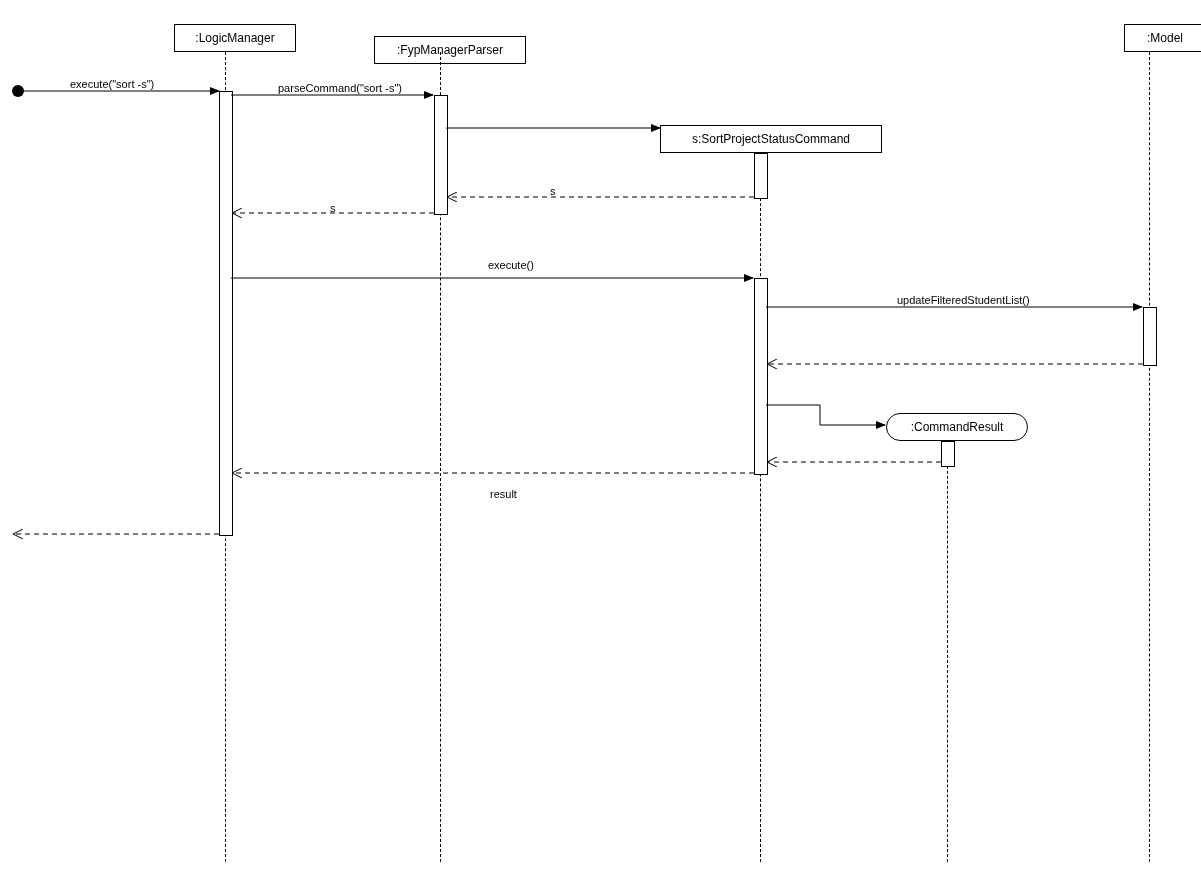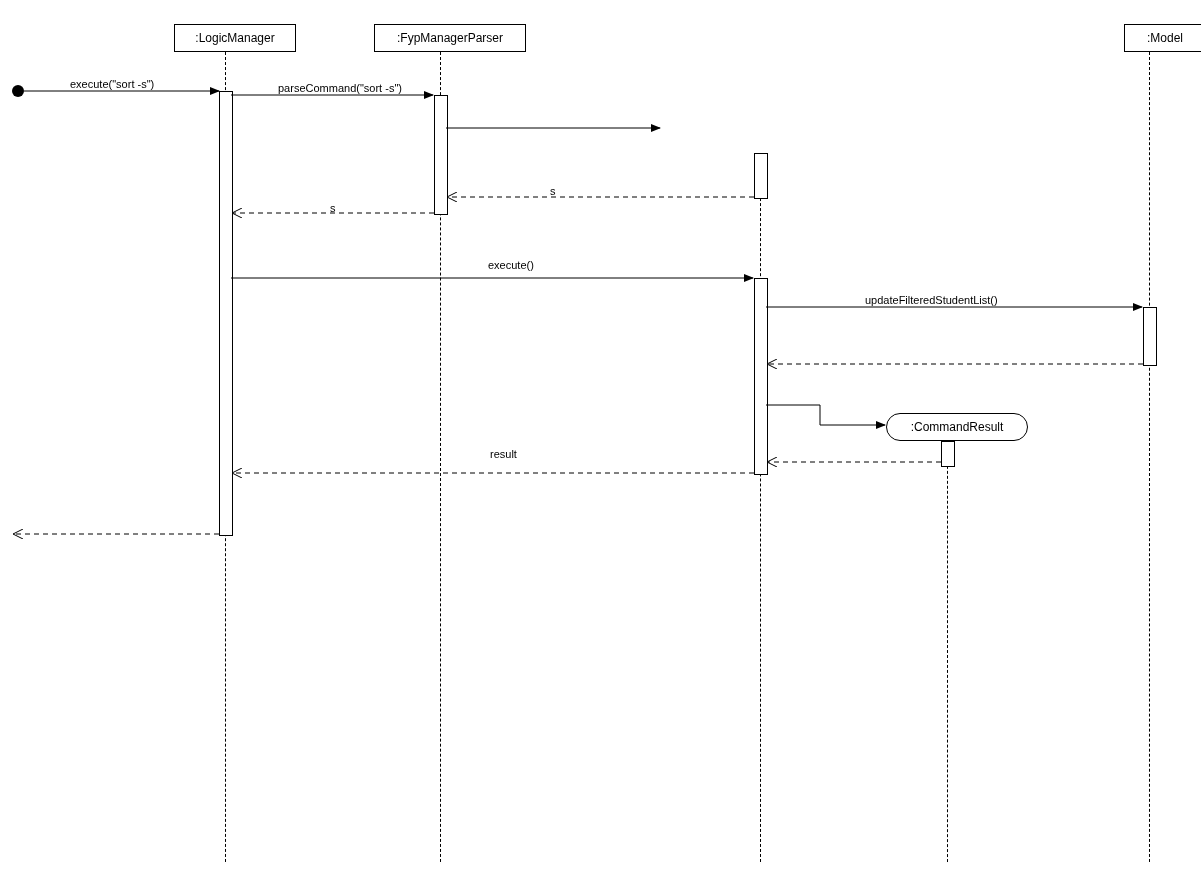--- a/index.html
+++ b/index.html
@@ -57,22 +57,25 @@
 </head>
 <body>
 
 <div class="diagram">
 
   <div class="start-circle" style="left:12px; top:85px;"></div>
 
   <div class="participant-box" style="left:174px; top:24px; width:100px;">
     <span>:LogicManager</span>
   </div>
-  <div class="participant-box" style="left:374px; top:24px; width:130px;">
+  <div class="participant-box" style="left:374px; top:36px; width:130px;">
     <span>:FypManagerParser</span>
+  </div>
+  <div class="participant-box" style="left:660px; top:125px; width:200px;">
+    <span>s:SortProjectStatusCommand</span>
   </div>
   <div class="participant-box" style="left:1124px; top:24px; width:60px;">
     <span>:Model</span>
   </div>
   <div class="participant-box" style="left:886px; top:413px; width:120px;border-radius:14px;">
     <span>:CommandResult</span>
   </div>
 
   <div class="lifeline" style="left:225px; top:52px; height:820px;"></div>
   <div class="lifeline" style="left:440px; top:52px; height:820px;"></div>
@@ -85,22 +88,22 @@
   <div class="activation" style="left:754px; top:153px; height:44px;"></div>
   <div class="activation" style="left:754px; top:278px; height:195px;"></div>
   <div class="activation" style="left:1143px; top:307px; height:57px;"></div>
   <div class="activation" style="left:941px; top:441px; height:24px;"></div>
 
   <div class="msg-label" style="left:70px; top:78px;">execute("sort -s")</div>
   <div class="msg-label" style="left:278px; top:82px;">parseCommand("sort -s")</div>
   <div class="msg-label" style="left:550px; top:185px;">s</div>
   <div class="msg-label" style="left:330px; top:202px;">s</div>
   <div class="msg-label" style="left:488px; top:259px;">execute()</div>
-  <div class="msg-label" style="left:865px; top:294px;">updateFilteredStudentList()</div>
-  <div class="msg-label" style="left:490px; top:448px;">result</div>
+  <div class="msg-label" style="left:897px; top:294px;">updateFilteredStudentList()</div>
+  <div class="msg-label" style="left:490px; top:488px;">result</div>
 
   <svg width="1201" height="891">
     <defs>
       <marker id="arrow-solid" markerWidth="10" markerHeight="8" refX="9" refY="4" orient="auto">
         <path d="M0,0 L10,4 L0,8 Z" fill="#000"></path>
       </marker>
       <marker id="arrow-open" markerWidth="10" markerHeight="10" refX="9" refY="5" orient="auto">
         <path d="M0,0 L10,5 L0,10" fill="none" stroke="#000" stroke-width="1"></path>
       </marker>
     </defs>

